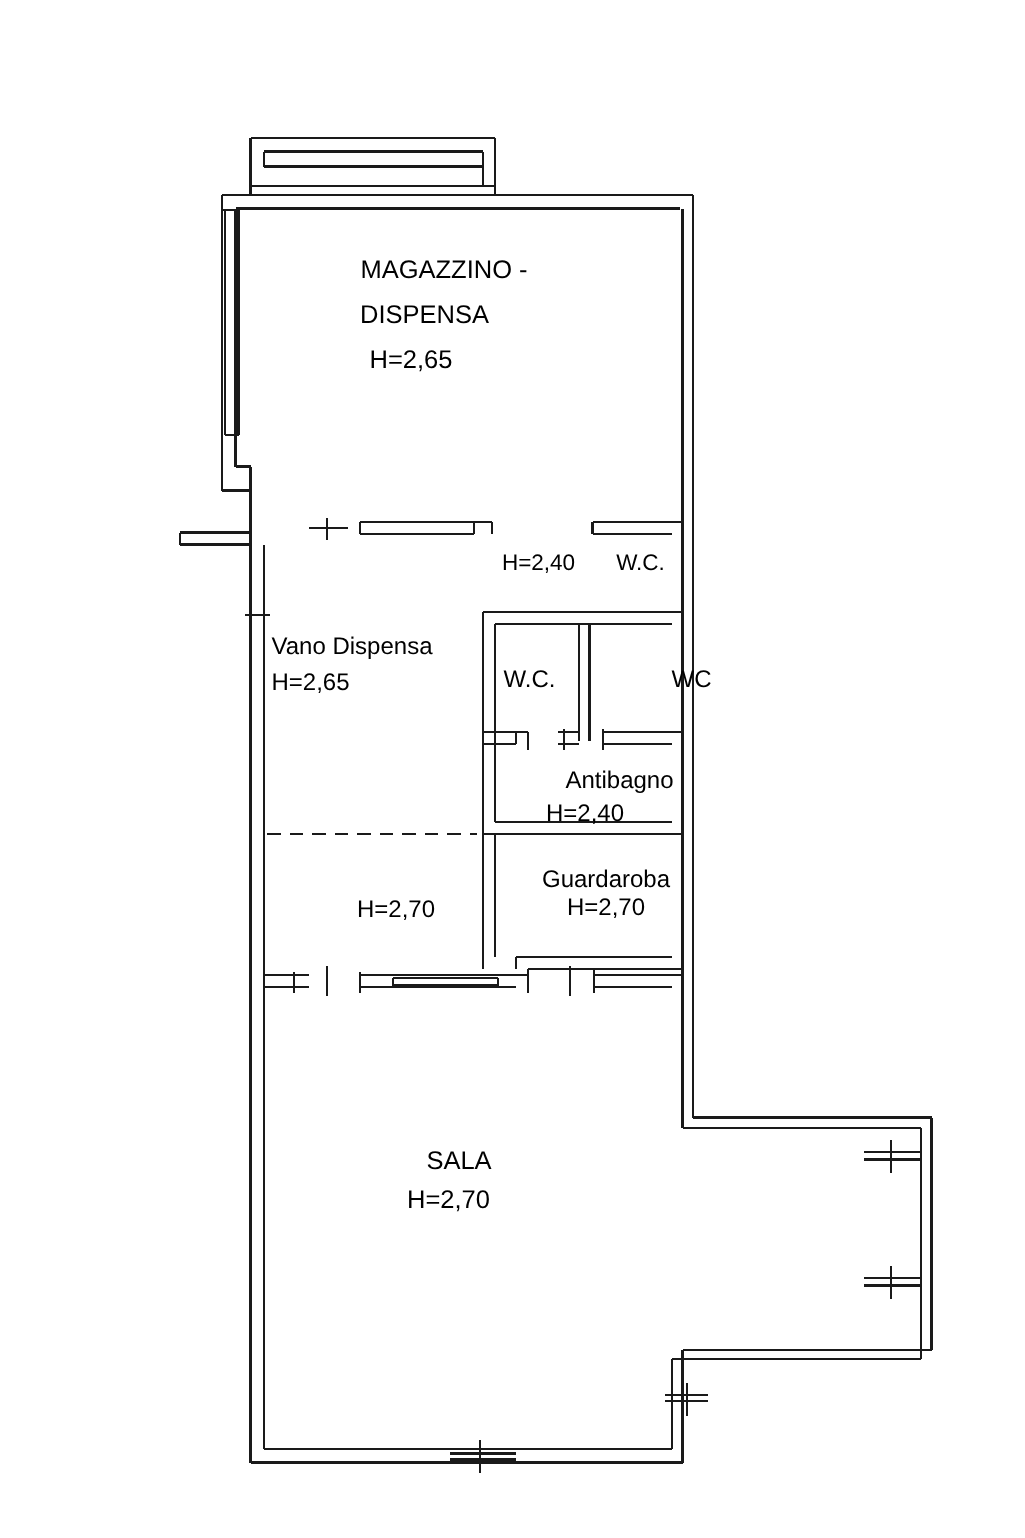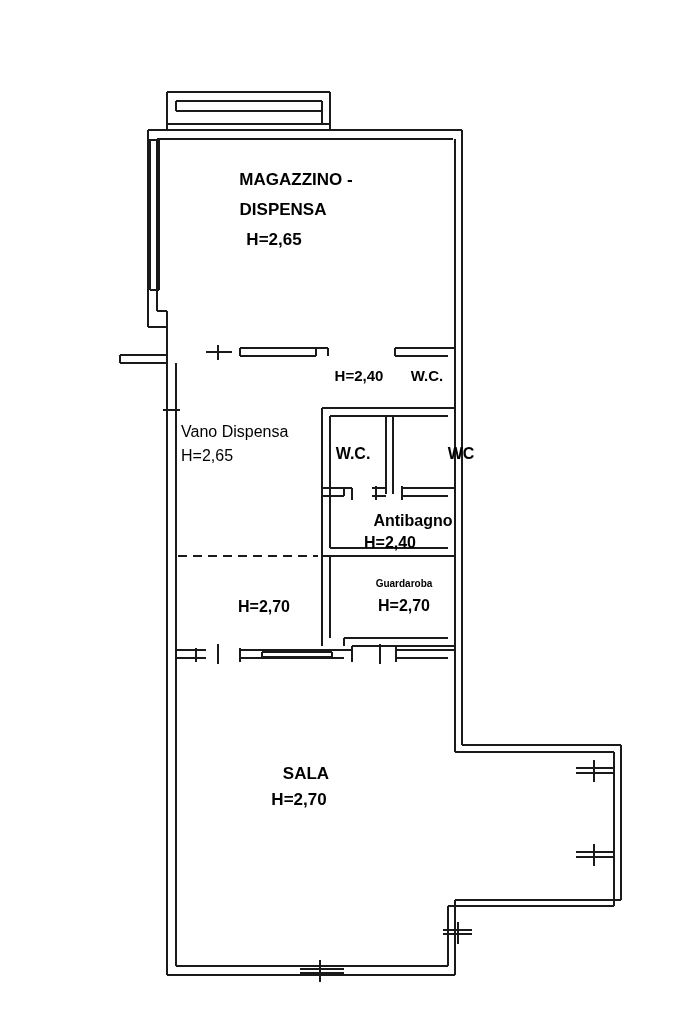--- a/index.html
+++ b/index.html
@@ -33,26 +33,25 @@
   .lbl {
     position: absolute;
     white-space: pre;
     font-family: "Liberation Sans", sans-serif;
     color: #000000;
     line-height: 1.18;
   }
   .lbl.center {
     transform: translateX(-50%);
     text-align: center;
-    font-weight: bold;
   }
   .s17 { font-size: 17px; }
   .s16 { font-size: 16px; text-align: center; }
   .s15 { font-size: 15px; }
-  .s12 { font-size: 10px; }
+  .s12 { font-size: 16px; }
 </style>
 </head>
 <body>
 
 <svg id="plan" viewBox="0 0 683 1025" xmlns="http://www.w3.org/2000/svg">
   <g fill="none" stroke="#1a1a1a" stroke-width="1.6" shape-rendering="crispEdges">
 
     <path d="M148 130 L462 130"></path>
     <path d="M157 139 L453 139"></path>
 

